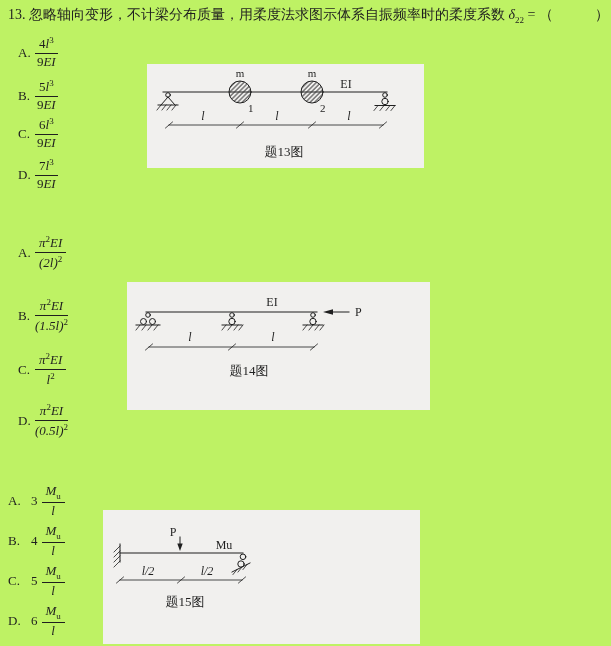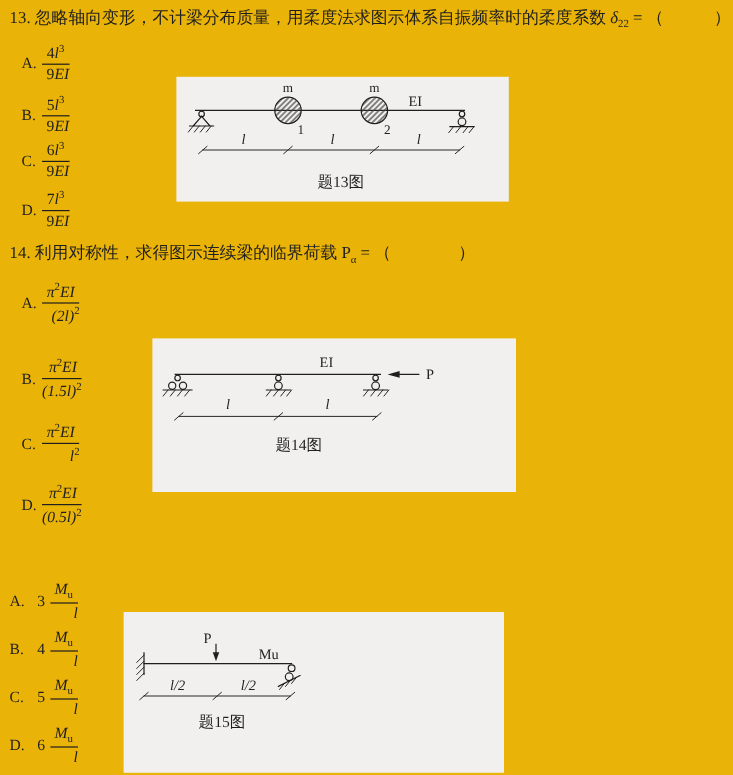--- a/index.html
+++ b/index.html
@@ -1,26 +1,26 @@
 <!DOCTYPE html>
 <html style="--ink: #1f1f1f; --dbg: #f1f0ee;"><head>
 <meta charset="utf-8">
 <style>
   :root { --ink:#1f1f1f; --dbg:#f1f0ee; }
   html,body{margin:0;padding:0;background:#fff;}
-  .page{position:relative;width:611px;height:646px;background:#eab308;overflow:hidden;
+  .page{position:relative;width:611px;height:646px;background:#bef264;overflow:hidden;
         font-family:"Liberation Serif","DejaVu Serif",serif;color:var(--ink);}
   .q-header{position:absolute;left:8px;font-size:14px;white-space:nowrap;}
   .q-header sub{font-size:9px;}
   .q-header .blank{white-space:pre;}
   .it{font-style:italic;}
   .opt{position:absolute;display:flex;align-items:center;font-size:13px;}
   .opt-label{width:17px;flex:none;}
   .coef{margin:0 4px 0 6px;}
-  .frac{display:inline-block;text-align:right;line-height:1.15;}
+  .frac{display:inline-block;text-align:center;line-height:1.15;}
   .frac .num{display:block;border-bottom:1px solid var(--ink);padding:0 4px 1px;}
   .frac .den{display:block;padding-top:1px;}
   .frac i{font-style:italic;}
   sup{font-size:9px;}
   .frac sub{font-size:9px;}
   .diagram{position:absolute;background:var(--dbg);}
   svg .s{stroke:var(--ink);stroke-width:1;fill:none;stroke-linecap:square;}
   svg .s8{stroke-width:0.8;}
   svg text{fill:var(--ink);font-family:"Liberation Serif","DejaVu Serif",serif;}
   svg .t{font-size:11px;}
@@ -98,23 +98,20 @@
     <g>
       <line class="s s8" x1="22" y1="61" x2="236" y2="61"></line>
       <path class="s s8" d="M18.5 64 L25.5 58 M89.5 64 L96.5 58 M161.5 64 L168.5 58 M232.5 64 L239.5 58"></path>
       <text class="ti" x="56" y="56" text-anchor="middle">l</text>
       <text class="ti" x="130" y="56" text-anchor="middle">l</text>
       <text class="ti" x="202" y="56" text-anchor="middle">l</text>
     </g>
     <text class="cap" x="137" y="92" text-anchor="middle">题13图</text>
   </svg>
 
-  <div class="q-header" style="top:202px">
-    <span>14. 利用对称性，求得图示连续梁的临界荷载 </span><span>P</span><sub>α</sub><span class="blank"> = （　　　　）</span>
-  </div>
 
   <div class="opt" style="top:234px;left:18px">
     <span class="opt-label">A.</span>
     <span class="frac">
       <span class="num"><i>π</i><sup>2</sup><i>EI</i></span>
       <span class="den"><i>(2l)</i><sup>2</sup></span>
     </span>
   </div>
   <div class="opt" style="top:297px;left:18px">
     <span class="opt-label">B.</span>

